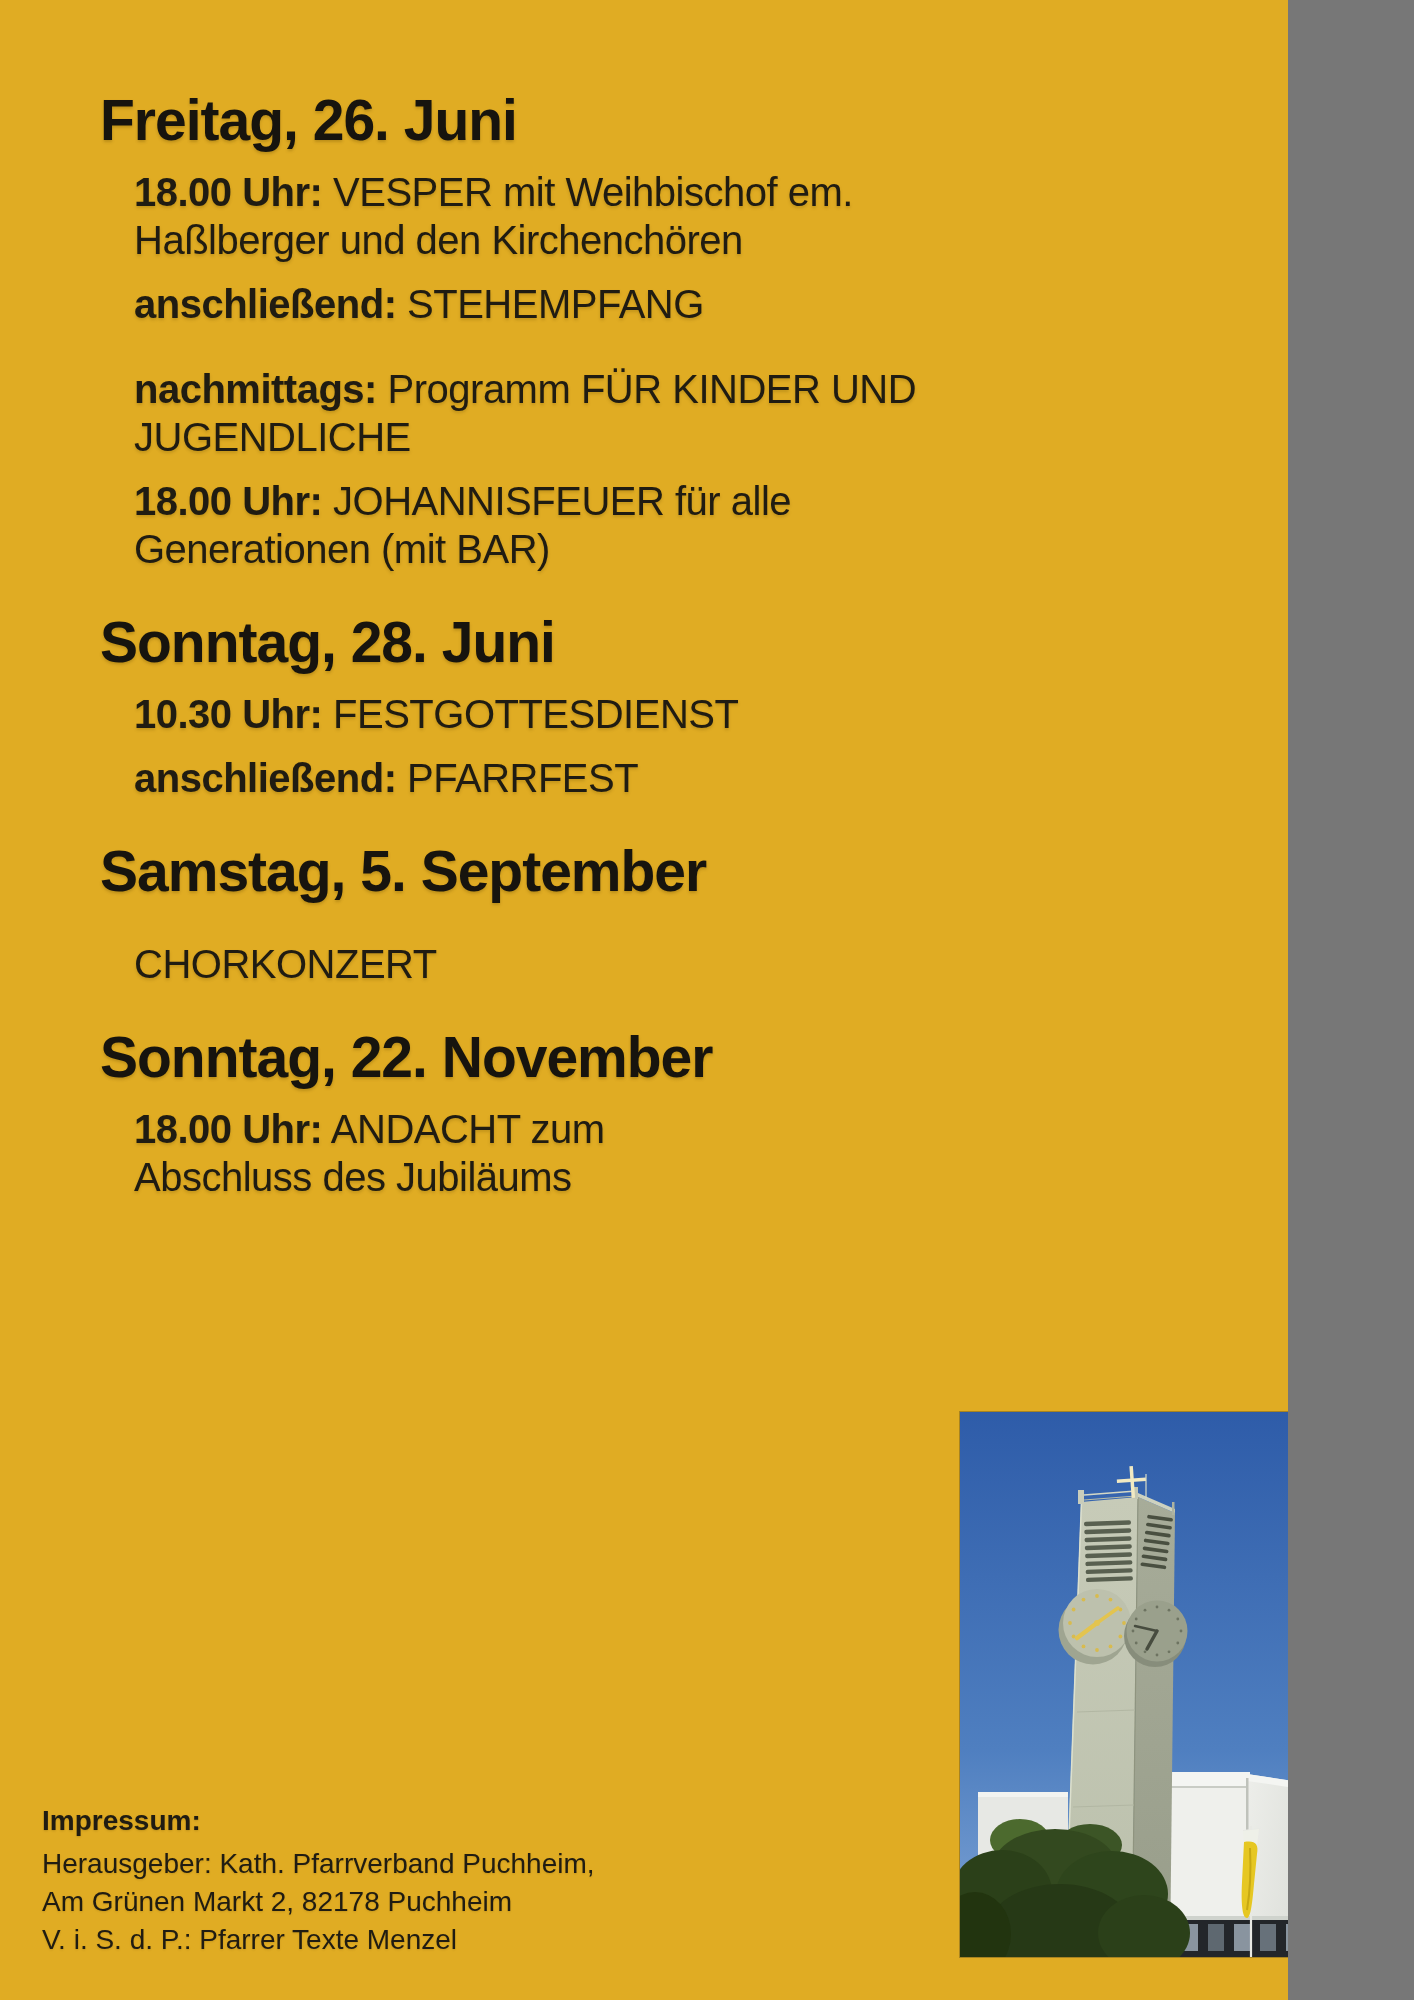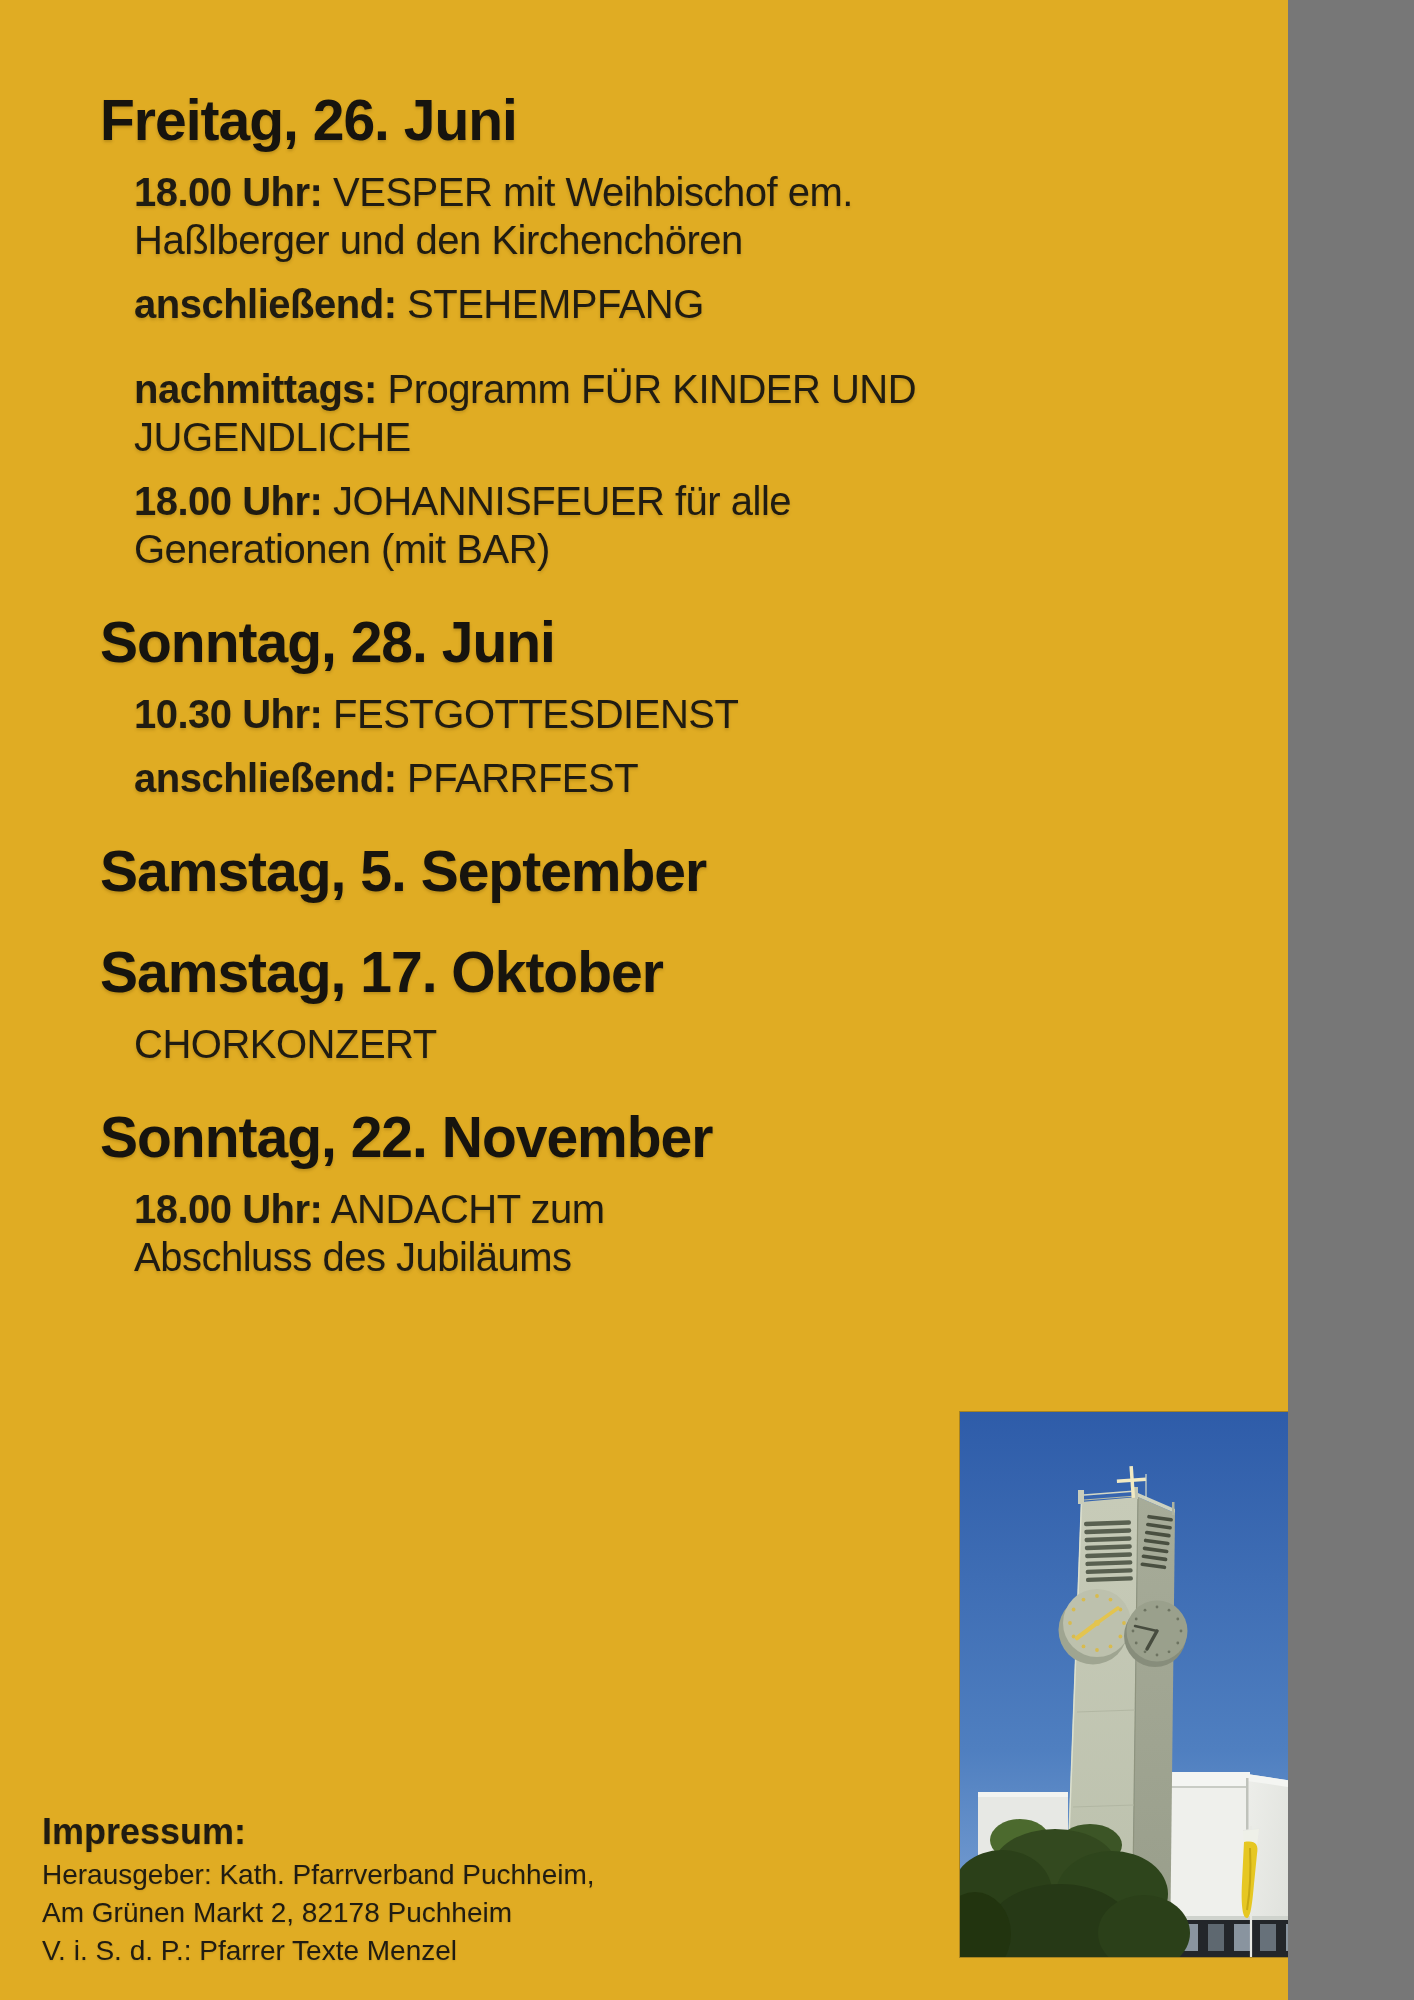--- a/index.html
+++ b/index.html
@@ -28,21 +28,21 @@
     color:var(--body-color,#201c12);
     text-shadow:0 2px 3px rgba(105,75,0,.25);
   }
   .line .label{font-weight:700;}
   .line .text{white-space:pre-line;}
   .impressum{
     position:absolute;left:42px;top:1796px;width:700px;
     color:var(--body-color,#201c12);
   }
   .impressum h3{
-    margin:16px 0 4px 0;font-size:36px;line-height:40px;font-weight:700;
+    margin:5px 0 4px 0;font-size:28px;line-height:40px;font-weight:700;
     text-shadow:0 1px 2px rgba(105,75,0,.25);
   }
   .impressum p{
     margin:0;font-size:28px;line-height:38px;font-weight:400;
     text-shadow:0 1px 2px rgba(105,75,0,.2);
   }
   .photo{
     position:absolute;left:960px;top:1412px;width:405px;height:545px;margin:0;
     outline:1px solid rgba(60,55,30,.35);
   }
@@ -78,21 +78,20 @@
           <p class="line"><span class="label">10.30 Uhr:</span> <span class="text">FESTGOTTESDIENST</span></p>
           <p class="line"><span class="label">anschließend:</span> <span class="text">PFARRFEST</span></p>
         </div>
     </section>
 
     <section class="event">
       <h2>Samstag, 5. September</h2>
     </section>
 
     <section class="event">
-      <h2>Samstag, 17. Oktober</h2>
       <div>
           <p class="line"><span class="text">CHORKONZERT</span></p>
         </div>
     </section>
 
     <section class="event">
       <h2>Sonntag, 22. November</h2>
       <div>
           <p class="line"><span class="label">18.00 Uhr:</span> <span class="text">ANDACHT zum
 Abschluss des Jubiläums</span></p>

